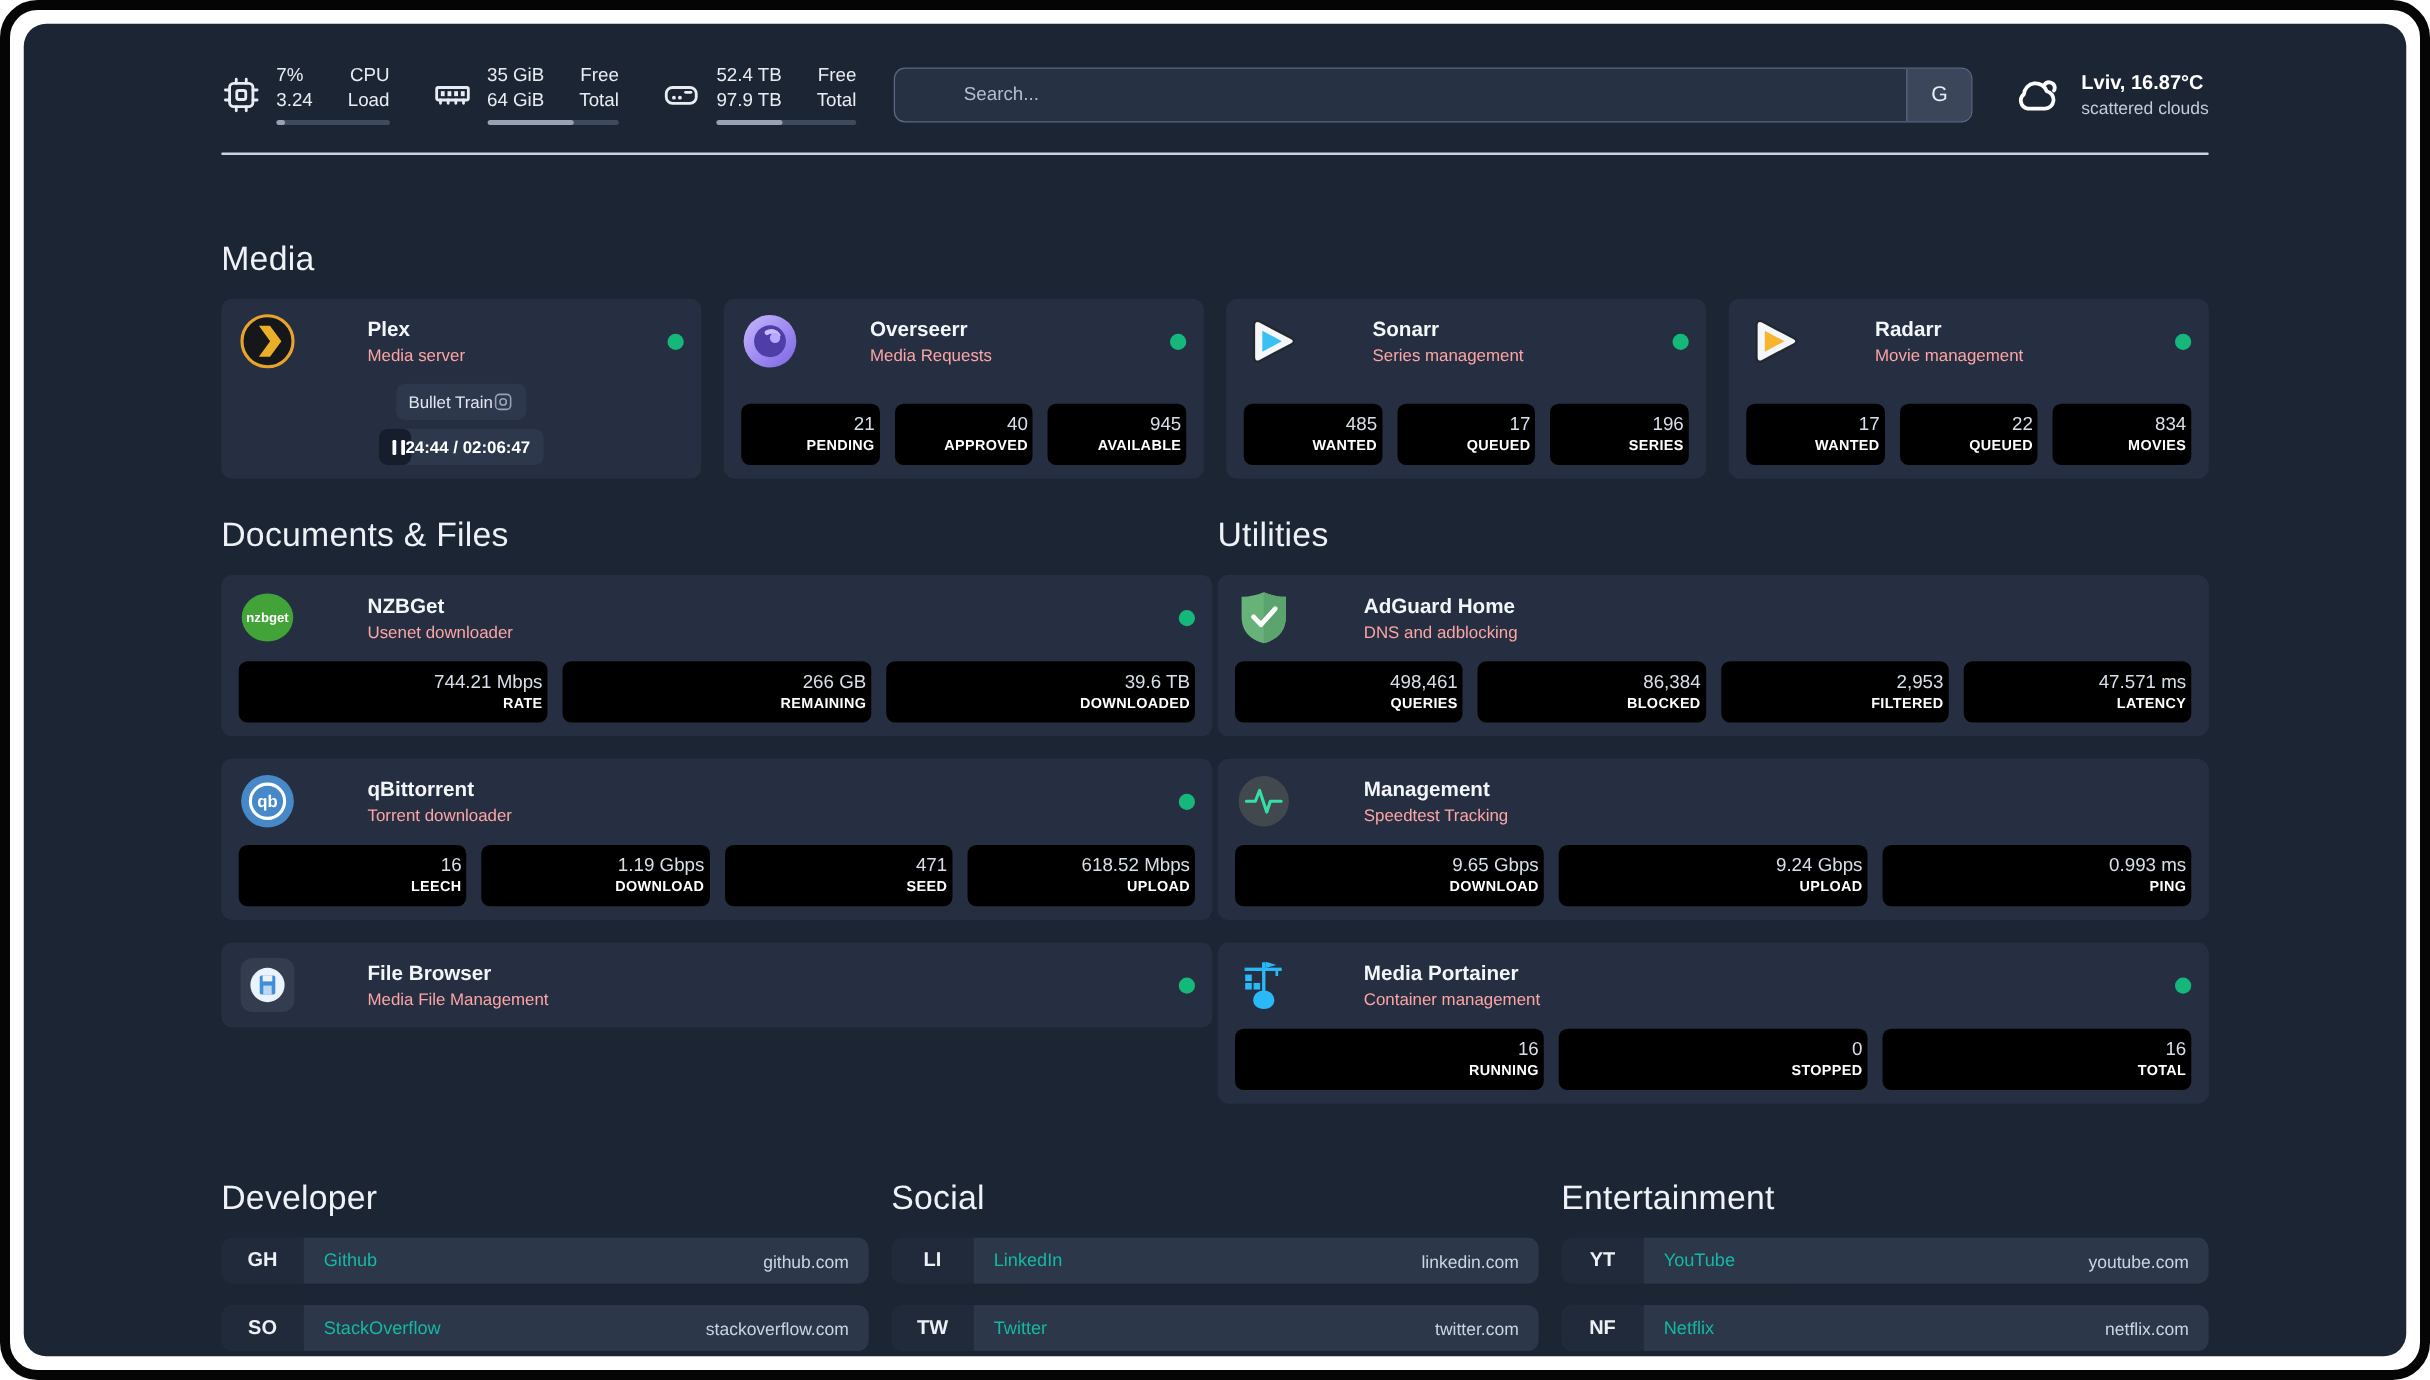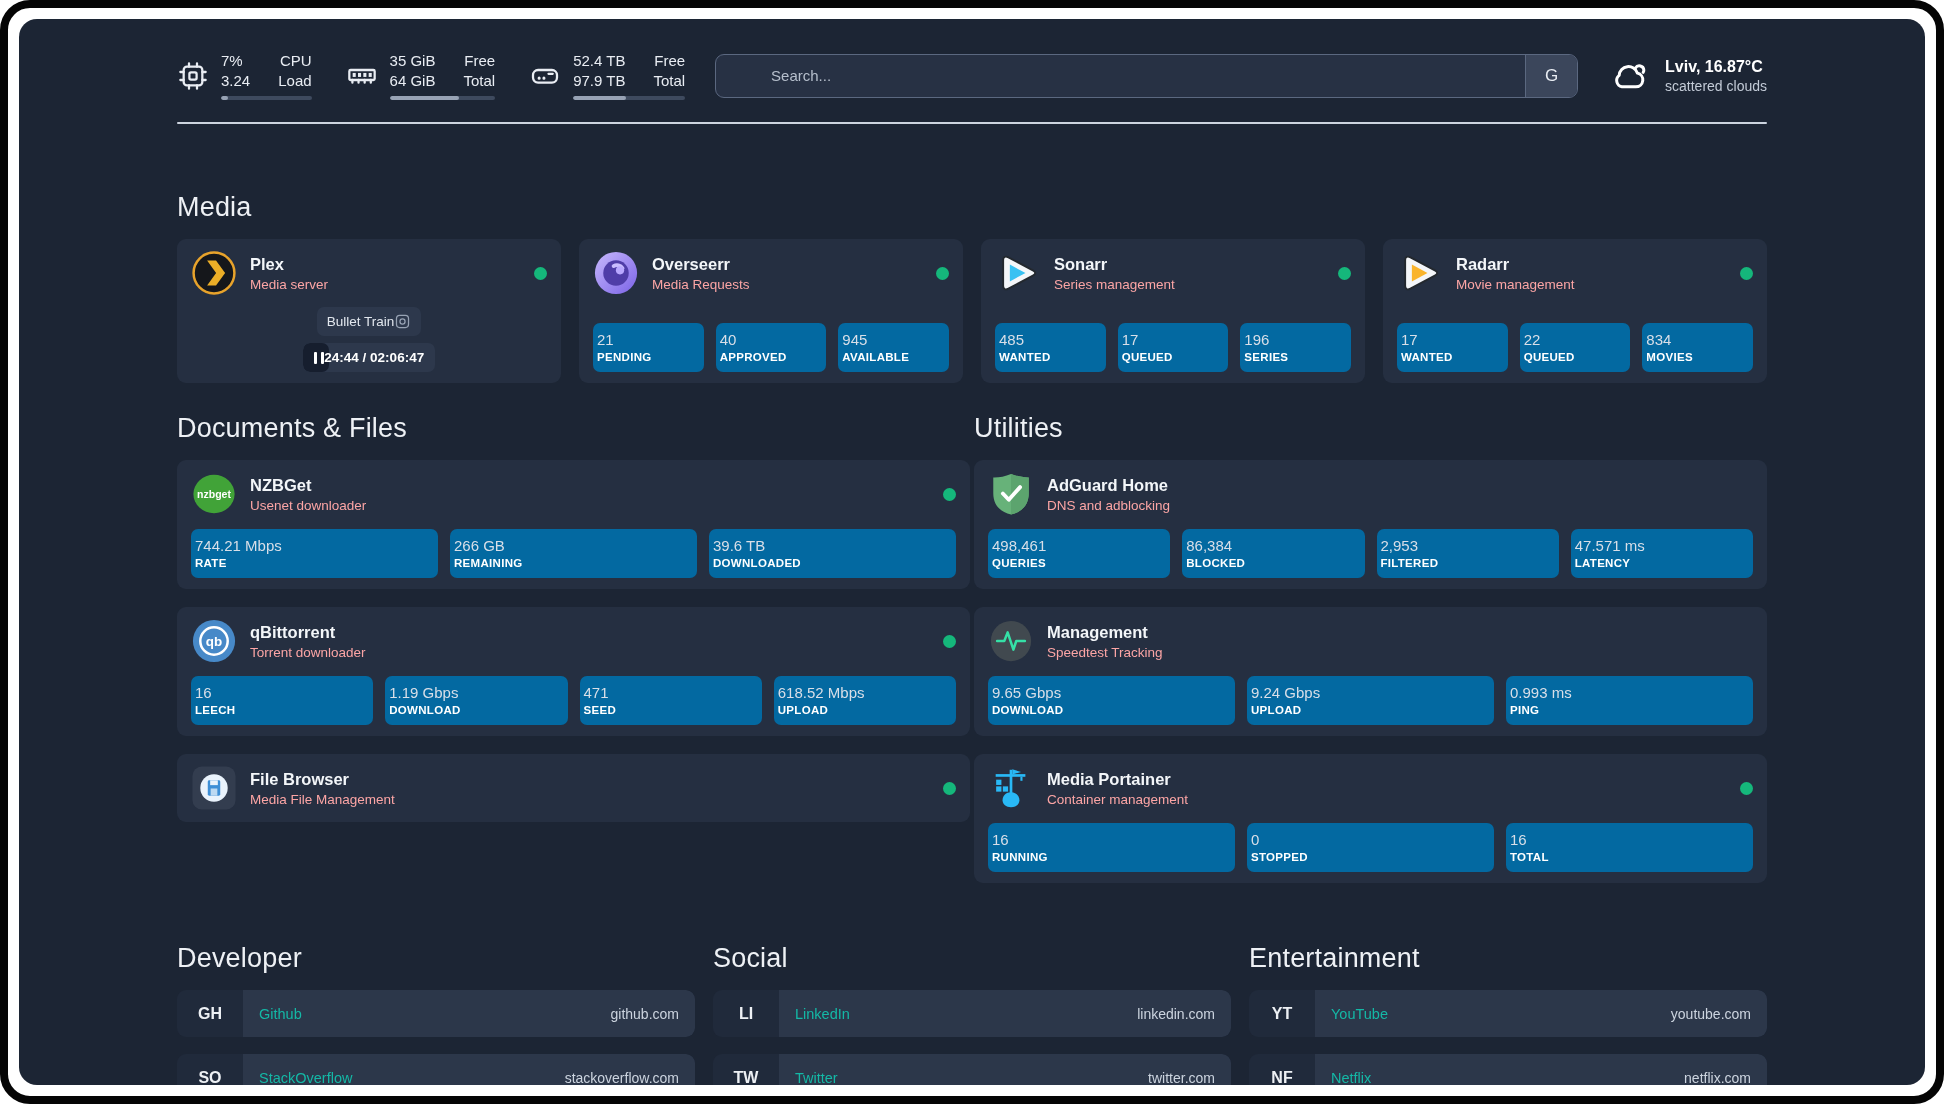--- a/index.html
+++ b/index.html
@@ -71,27 +71,27 @@
   .card {
     background:#252f41; border-radius:9px; padding:11px 14px;
     display:flex; flex-direction:column; justify-content:space-between;
   }
   .media-grid .card { min-height:131px; }
   .card.with-stats { min-height:113px; }
 
   .svc-header { display:flex; align-items:center; gap:13px; }
   .svc-icon { width:46px; height:46px; flex:0 0 auto; display:flex; }
   .svc-icon svg { width:100%; height:100%; }
-  .svc-meta { display:flex; flex-direction:column; gap:3px; }
+  .svc-meta { display:flex; flex-direction:column; gap:3px;margin-left:44px; }
   .svc-name { font-size:16.5px; font-weight:700; color:#f3f6f9; }
   .svc-desc { font-size:13.5px; color:#fca5a5; }
   .status-dot { margin-left:auto; width:13px; height:13px; border-radius:50%; align-self:center; }
 
   .stats-row { display:flex; gap:12px; margin-top:12px; }
-  .stat { flex:1; background:#0369a1; border-radius:7px; text-align:left; padding:8px 4px 9px 4px; }
+  .stat { flex:1; background:#000000; border-radius:7px; text-align:right; padding:8px 4px 9px 4px; }
   .stat-value { font-size:15px; color:#d9dfe8; }
   .stat-label { font-size:11.5px; font-weight:700; color:#ffffff; margin-top:3px; letter-spacing:.3px; }
 
   
   .player { margin-top:11px; display:flex; flex-direction:column; gap:7px;align-items:center; }
   .player-row1 {
     background:#2d384c; border-radius:7px; height:29px;
     display:flex; align-items:center; justify-content:space-between;
     padding:0 10px; color:#e2e7ee; font-size:13.5px;
   }
@@ -102,21 +102,21 @@
     display:flex; align-items:center; overflow:hidden;
   }
   .player-elapsed { position:absolute; left:0; top:0; bottom:0; background:#161e2e; border-radius:7px; }
   .pause-button { position:relative; margin-left:11px; display:flex; gap:3.5px; cursor:pointer; }
   .pause-button span { width:3.5px; height:12px; background:#ffffff; border-radius:1px; }
   .player-time { position:relative; margin-left:auto; margin-right:11px; font-size:13.5px; font-weight:700; color:#ffffff; }
 
   
   .bookmarks { display:grid; grid-template-columns:repeat(3,1fr); gap:18px; margin-top:60px; padding-bottom:46px; }
   .bm-list { display:flex; flex-direction:column; gap:17px; }
-  .bm-row { display:flex; height:47px; border-radius:9px; background:#202a3b; overflow:hidden; cursor:pointer; }
+  .bm-row { display:flex; height:37px; border-radius:9px; background:#202a3b; overflow:hidden; cursor:pointer; }
   .bm-abbr { width:66px; display:flex; align-items:center; justify-content:center; font-size:16px; font-weight:700; color:#edf0f4; }
   .bm-main {
     flex:1; background:#2c374a; border-radius:0 9px 9px 0;
     display:flex; align-items:center; justify-content:space-between; padding:0 16px;
   }
   .bm-name { font-size:14.5px; color:#14b8a6; }
   .bm-url { font-size:14px; color:#ccd4df; }
 </style>
 </head>
 <body>

